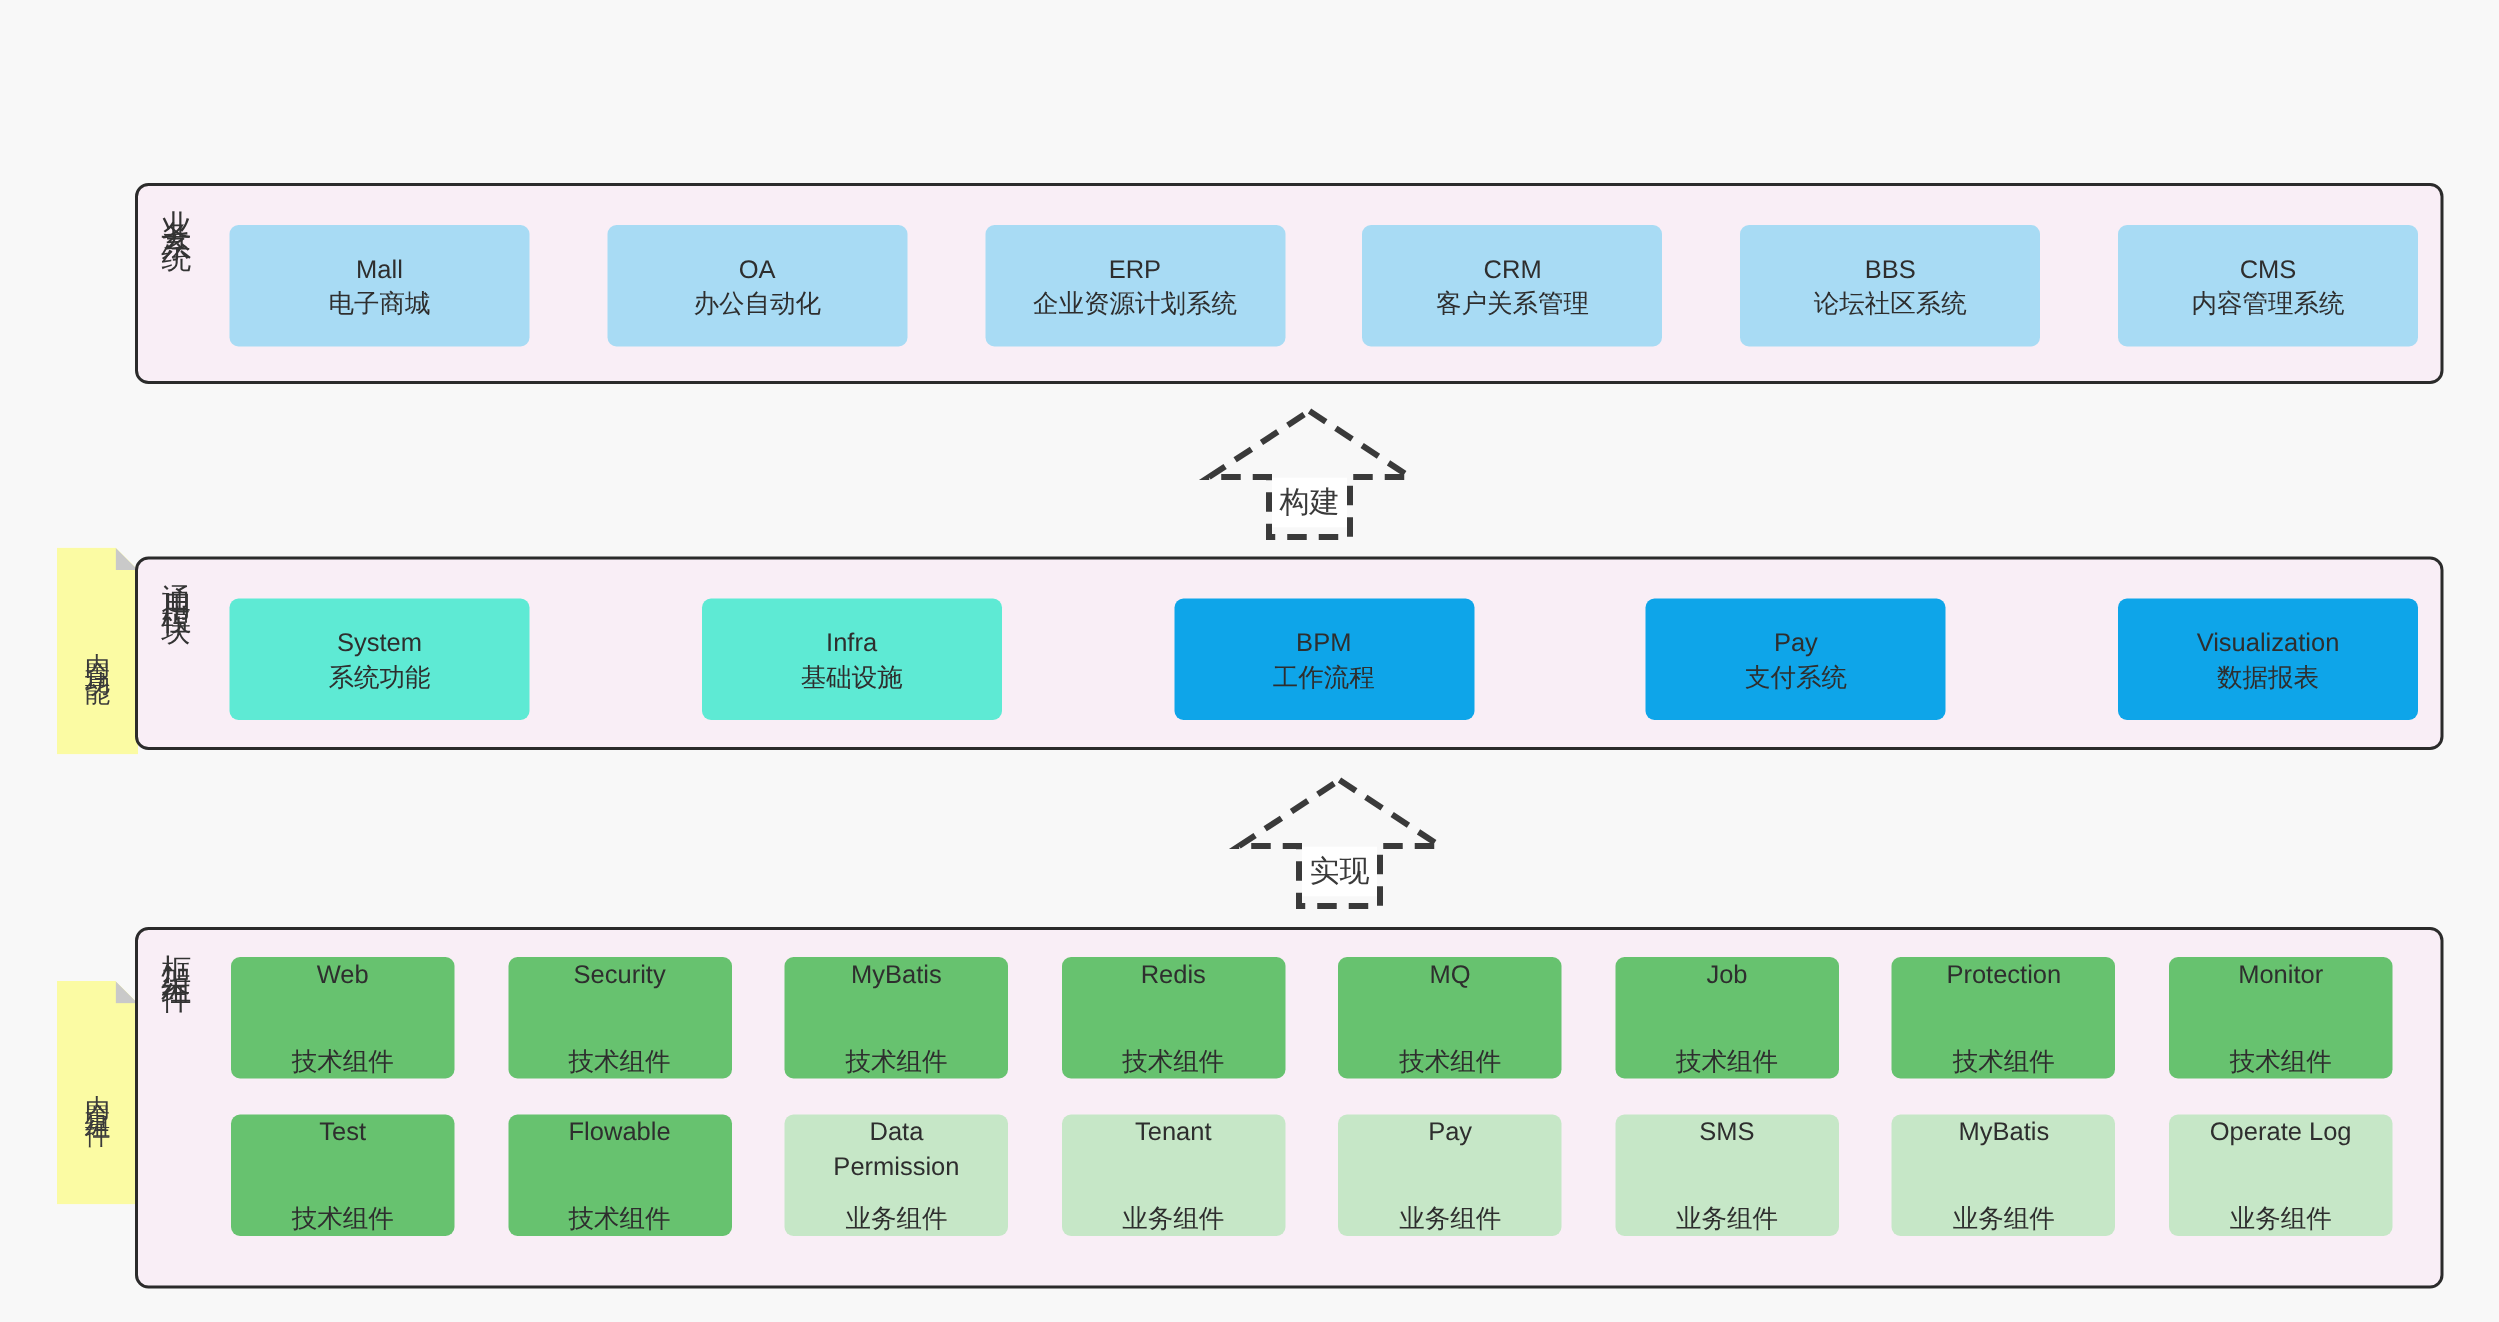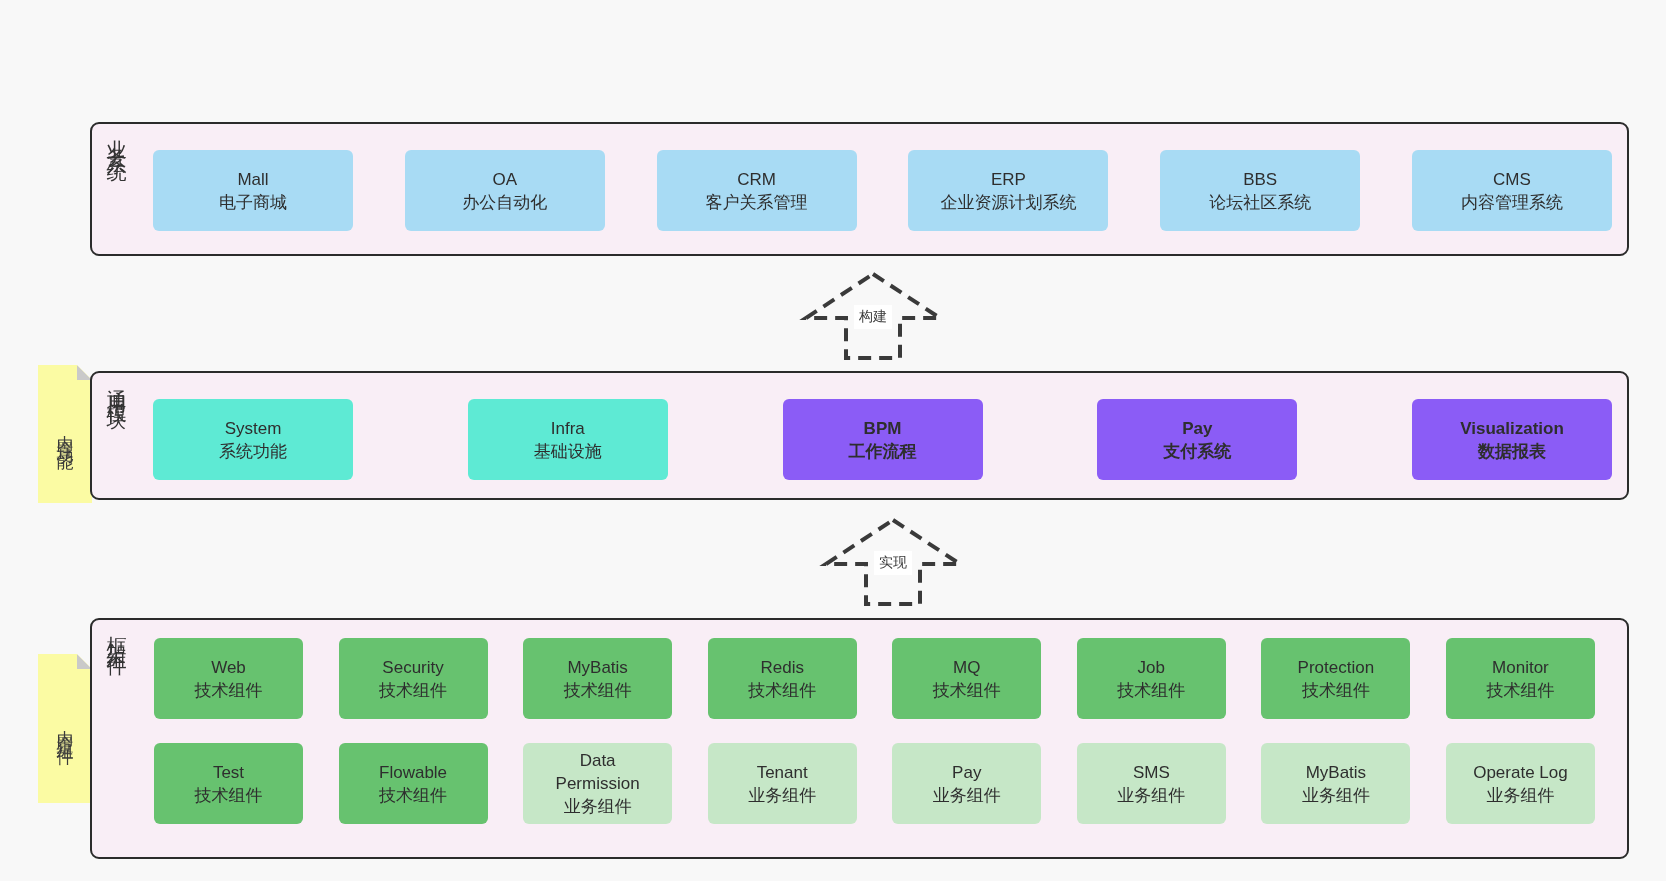--- a/index.html
+++ b/index.html
@@ -19,70 +19,70 @@
 
   
   .boxes{position:absolute;display:flex;justify-content:space-between;}
   .boxes-wide{left:61px;right:15px;top:26px;height:81px;}
   .boxes-narrow{left:62px;right:32px;height:81px;}
   .row1{top:18px;} .row2{top:123px;}
 
   .box{border-radius:6px;display:flex;flex-direction:column;justify-content:center;
        align-items:center;text-align:center;box-sizing:border-box;padding:0 6px;}
   .box-wide{width:200px;height:81px;}
-  .box-narrow{width:149px;height:81px;}
+  .box-narrow{width:149px;height:81px;justify-content:space-between;}
   .box .t,.box .s{font-size:17px;line-height:23px;white-space:pre-line;}
 
   .blue{background:#a8dbf4;}
   .red{background:#5eead4;}
-  .pink{background:#8b5cf6;font-weight:bold;}
+  .pink{background:#0ea5e9;}
   .green{background:#67c26f;}
   .lightgreen{background:#c6e7c7;}
 
   
   .sticky{position:absolute;left:38px;width:54px;background:#fbfba3;
           clip-path:polygon(0 0,calc(100% - 15px) 0,100% 15px,100% 100%,0 100%);
           display:flex;align-items:center;justify-content:center;}
   .sticky-modules{top:365px;height:138px;}
   .sticky-components{top:654px;height:149px;}
   .sticky .fold{position:absolute;top:0;right:0;width:15px;height:15px;background:#c9c9c9;
           clip-path:polygon(0 0,100% 100%,0 100%);}
   .sticky .stext{writing-mode:vertical-lr;text-orientation:upright;font-size:17px;
           letter-spacing:6px;color:#3a3a3a;}
 
   
   .arrow{position:absolute;width:150px;height:92px;}
   .arrow-build{left:798px;top:270px;}
   .arrow-implement{left:818px;top:516px;}
-  .arrow-label{position:absolute;left:50%;top:47px;transform:translate(-50%,-50%);
-          background:#ffffff;padding:3px 5px;font-size:14px;color:#3a3a3a;white-space:nowrap;}
+  .arrow-label{position:absolute;left:50%;top:65px;transform:translate(-50%,-50%);
+          background:#ffffff;padding:3px 5px;font-size:20px;color:#3a3a3a;white-space:nowrap;}
 </style>
 </head>
 <body>
 
 <div class="canvas">
 
   <div class="panel panel-business">
     <div class="vlabel">业务系统</div>
     <div class="boxes boxes-wide">
       <div class="box box-wide blue">
         <div class="t">Mall</div>
         <div class="s">电子商城</div>
       </div>
       <div class="box box-wide blue">
         <div class="t">OA</div>
         <div class="s">办公自动化</div>
       </div>
       <div class="box box-wide blue">
+        <div class="t">ERP</div>
+        <div class="s">企业资源计划系统</div>
+      </div>
+      <div class="box box-wide blue">
         <div class="t">CRM</div>
         <div class="s">客户关系管理</div>
-      </div>
-      <div class="box box-wide blue">
-        <div class="t">ERP</div>
-        <div class="s">企业资源计划系统</div>
       </div>
       <div class="box box-wide blue">
         <div class="t">BBS</div>
         <div class="s">论坛社区系统</div>
       </div>
       <div class="box box-wide blue">
         <div class="t">CMS</div>
         <div class="s">内容管理系统</div>
       </div>
     </div>

